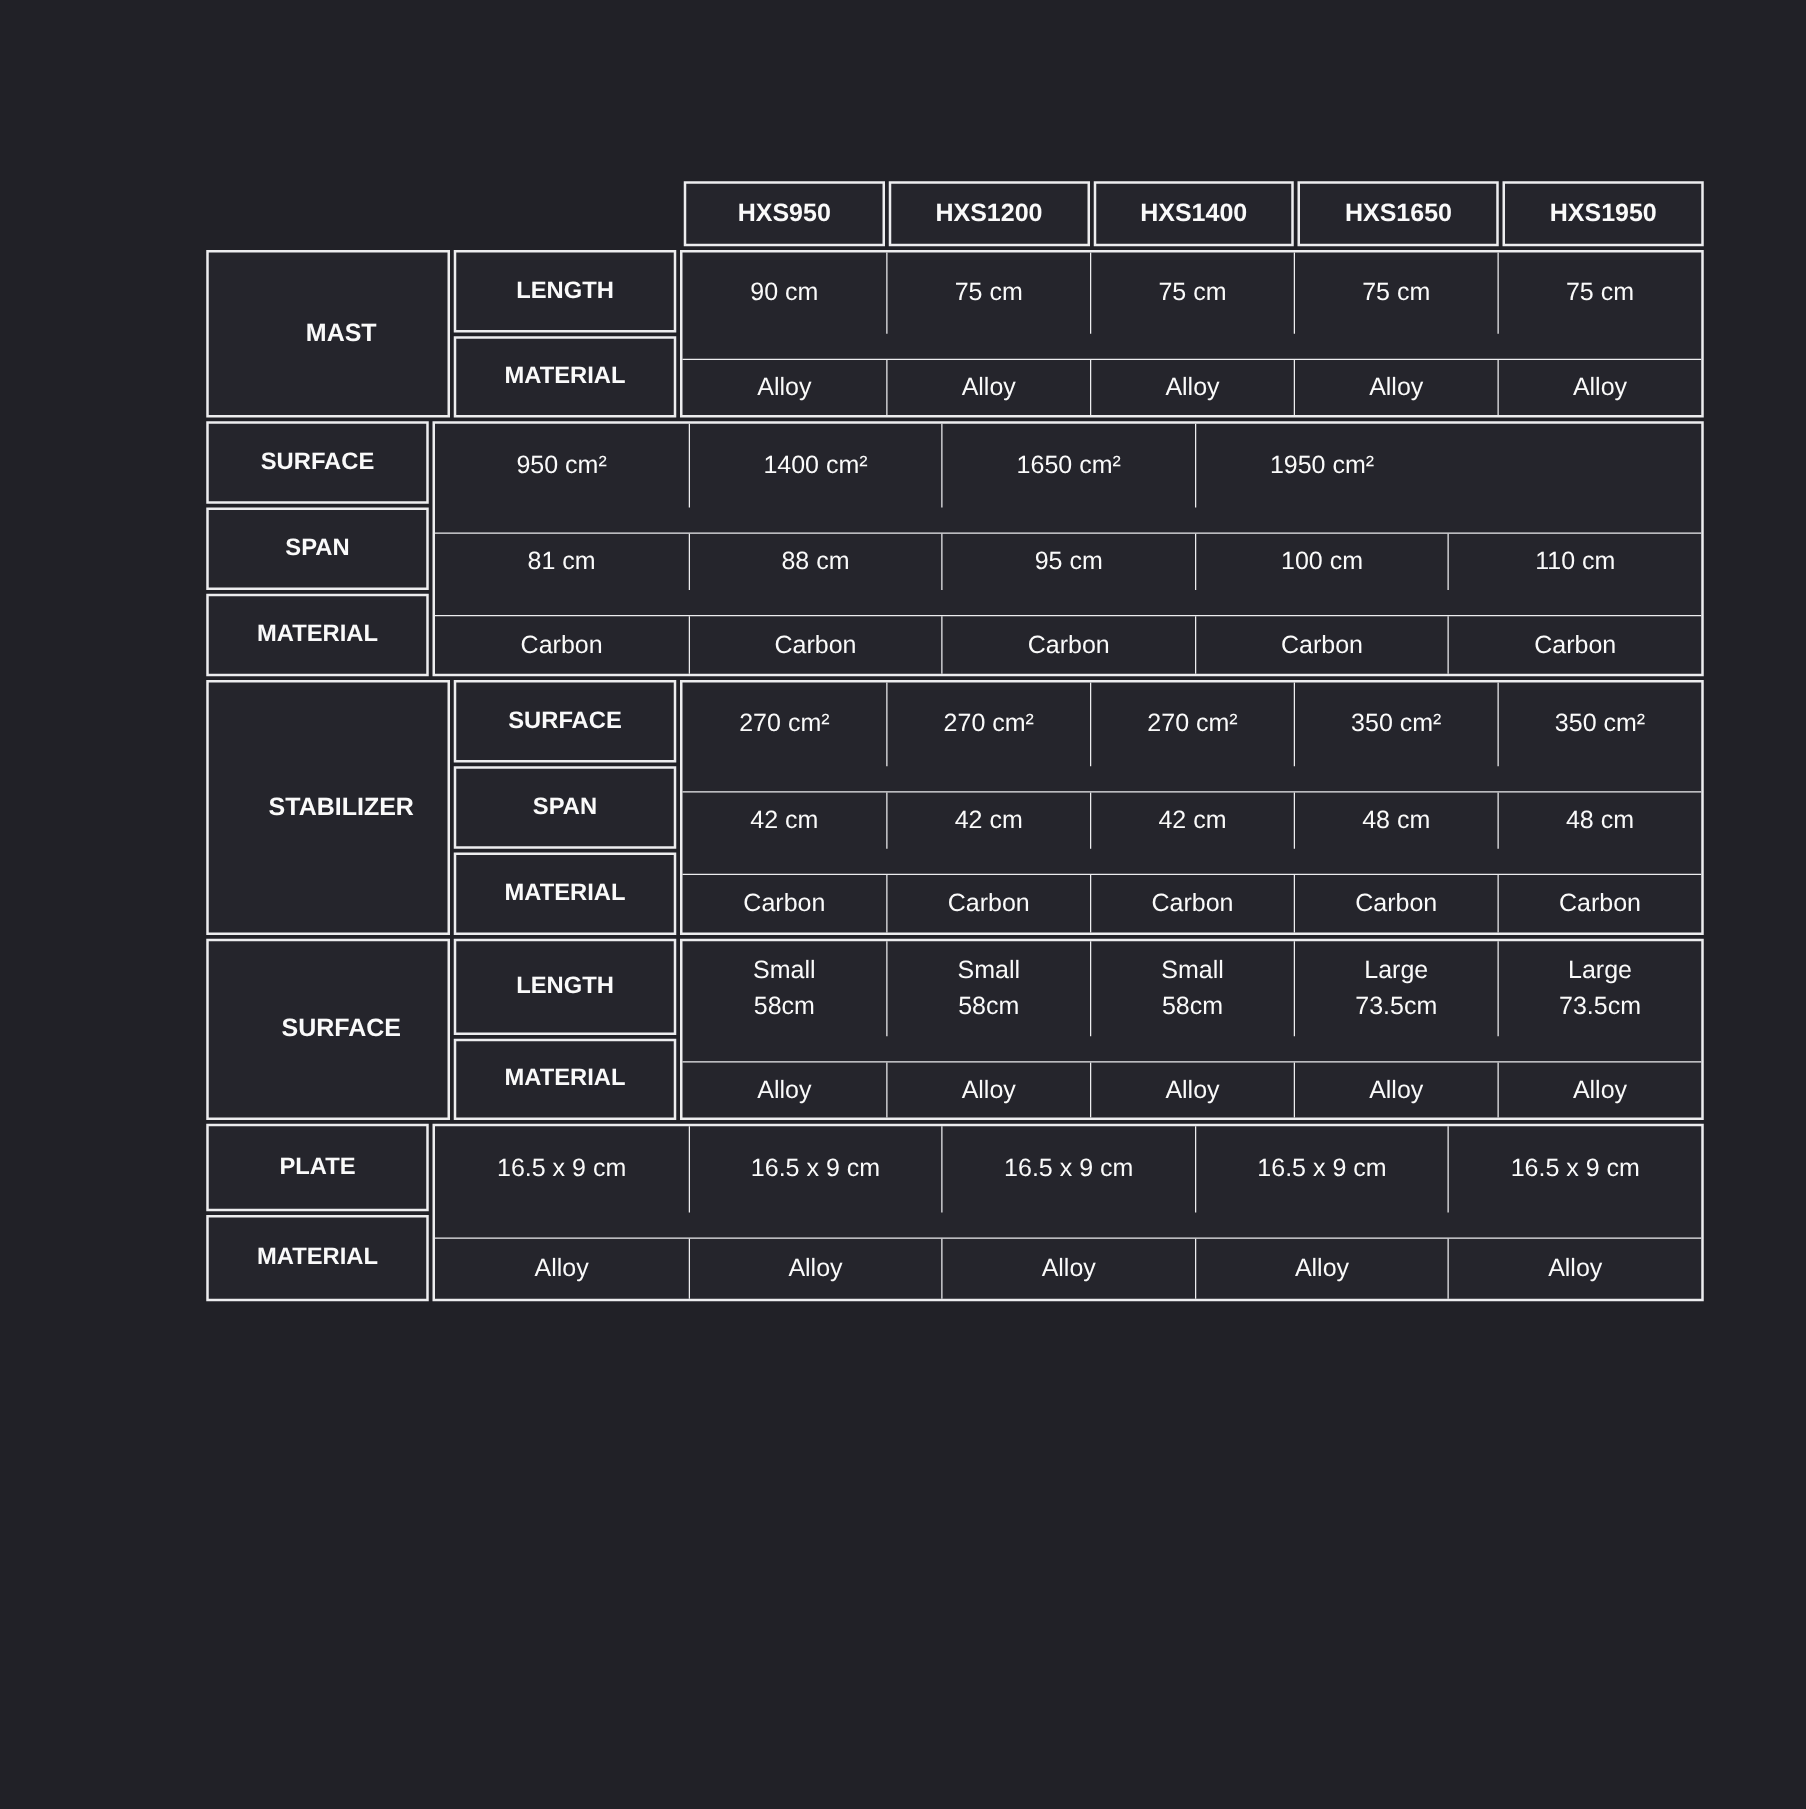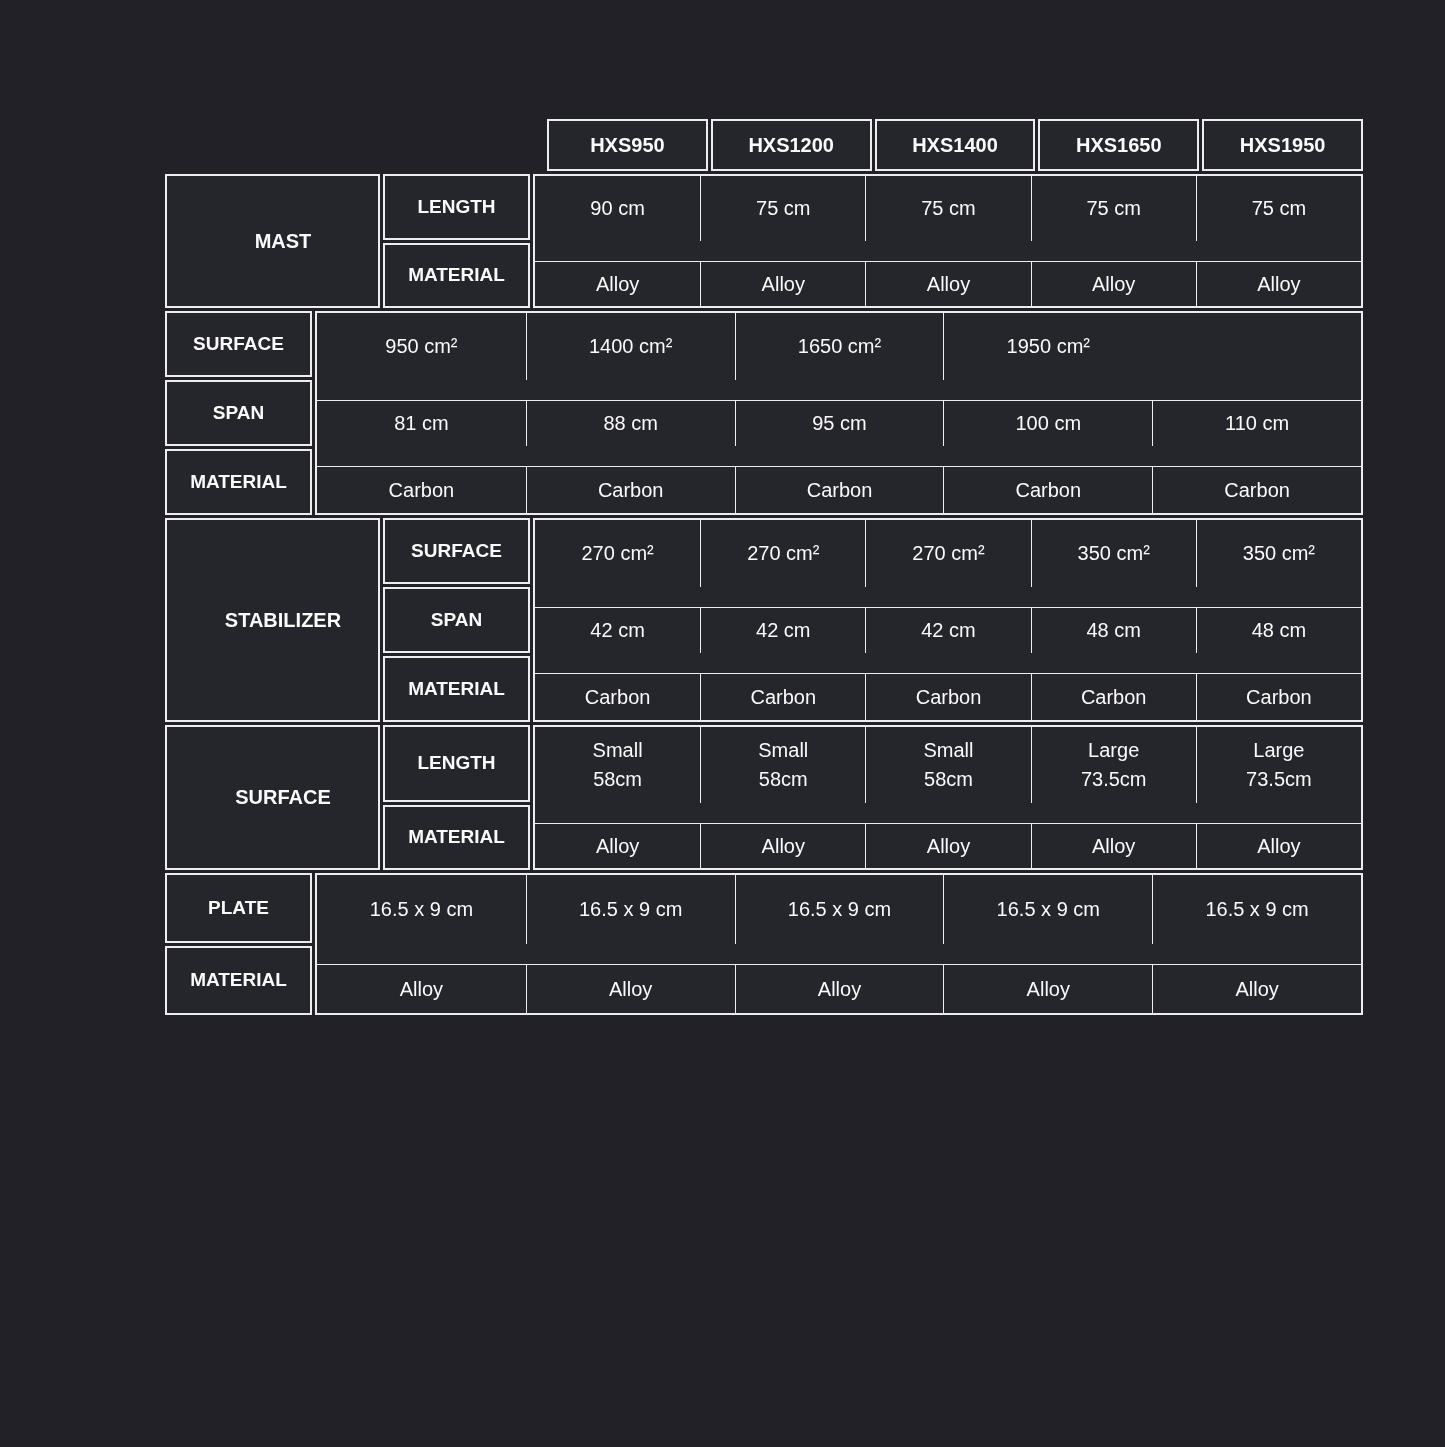--- a/index.html
+++ b/index.html
@@ -13,21 +13,21 @@
   body{
     background:var(--bg);
     color:var(--text);
     font-family:"Liberation Sans","DejaVu Sans",sans-serif;
     position:relative;
     overflow:hidden;
   }
   .spec-table{
     position:absolute;
     left:165px;
-    top:119px;
+    top:145px;
     width:1198px;
   }
   
   .header{
     display:grid;
     grid-template-columns:repeat(5,1fr);
     gap:3px;
     height:52px;
     margin-left:382px;
     margin-bottom:3px;
@@ -44,31 +44,31 @@
     gap:3px;
     margin-top:3px;
   }
   .group:first-of-type{margin-top:0;}
   .h-mast{height:134px;}
   .h-fw{height:204px;}
   .h-stab{height:204px;}
   .h-fus{height:145px;}
   .h-plate{height:142px;}
   .glabel{
-    width:215px;
+    width:195px;
     border:2px solid var(--line);
     background:var(--cell);
     display:flex;align-items:center;justify-content:center;
     font-weight:700;font-size:20px;
     text-align:center;
     padding-left:21px;
   }
   .gright{flex:1;display:flex;gap:3px;}
   .sublabels{
-    width:147px;
+    width:178px;
     display:flex;flex-direction:column;gap:3px;
   }
   .slabel{
     flex:1;
     border:2px solid var(--line);
     background:var(--cell);
     display:flex;align-items:center;justify-content:center;
     font-weight:700;font-size:19px;
   }
   .slabel.tall{flex:1.18;}

